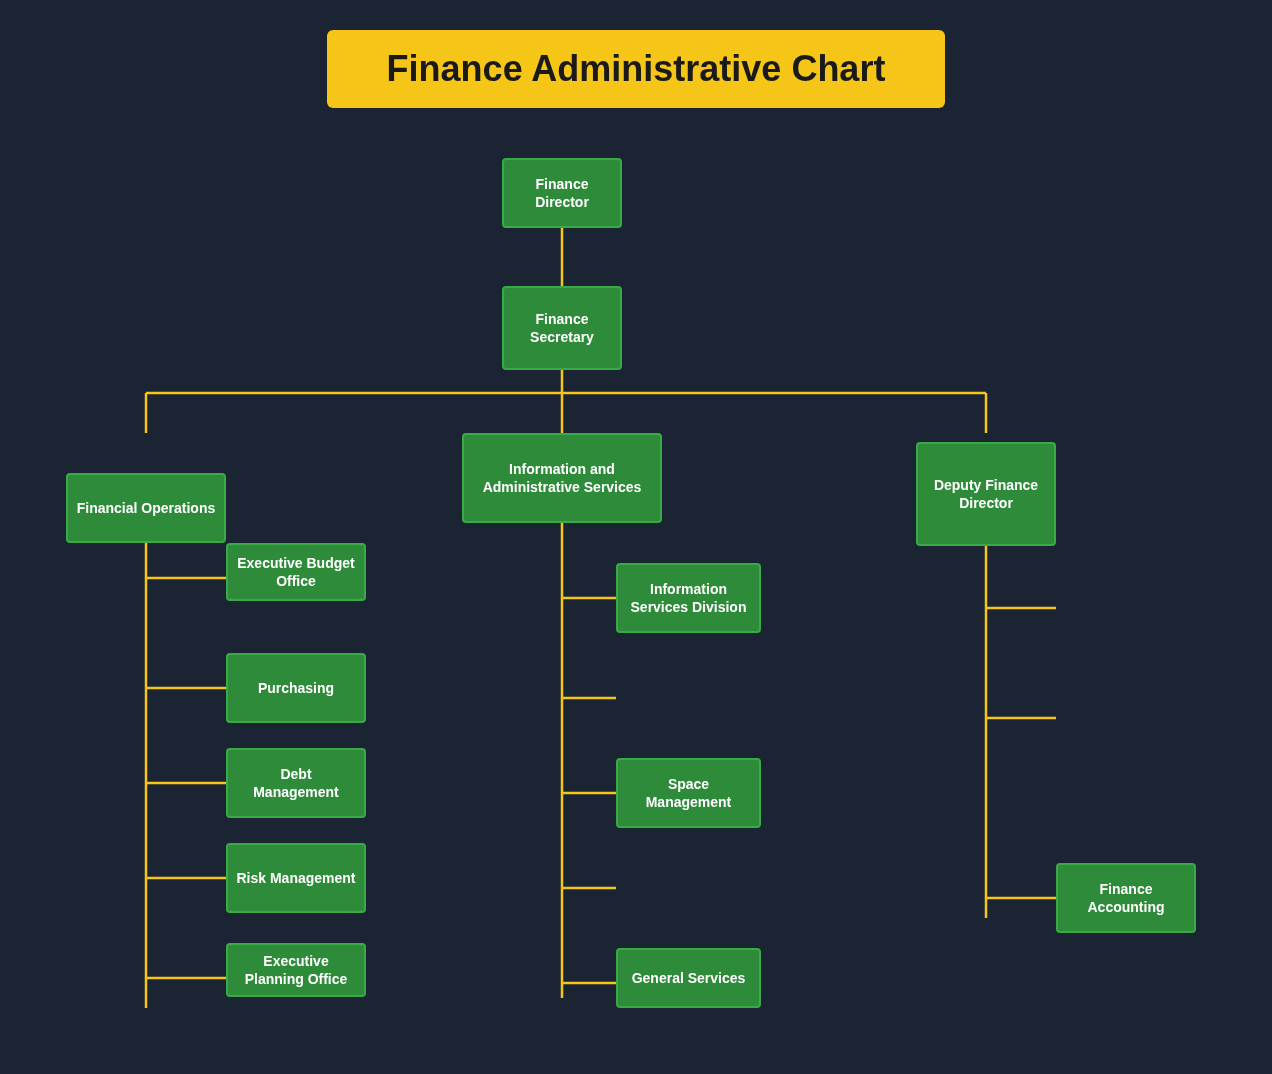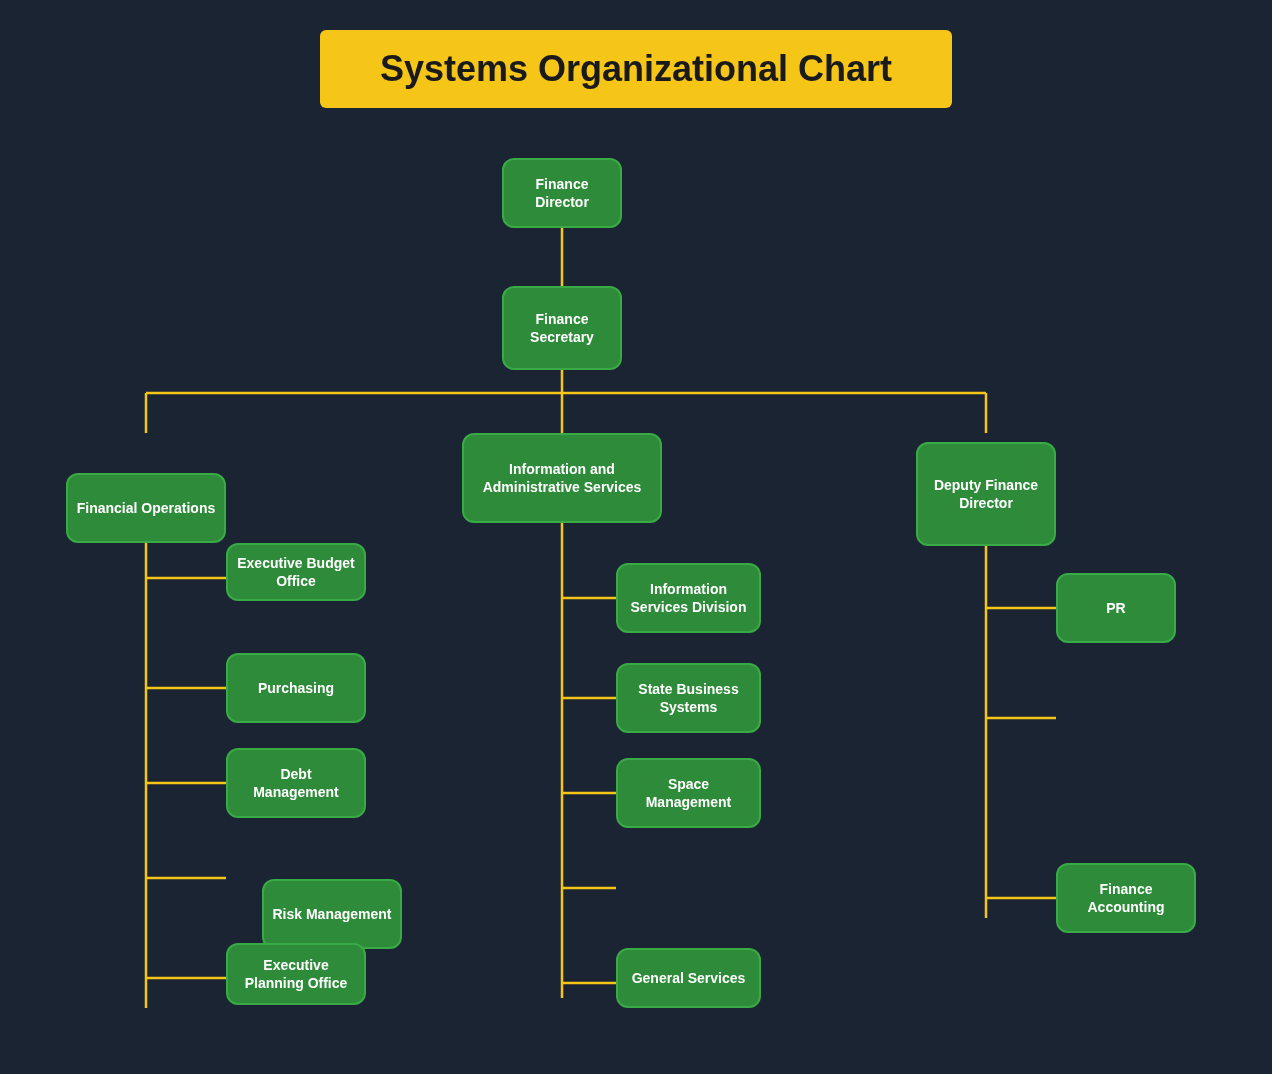--- a/index.html
+++ b/index.html
@@ -29,21 +29,21 @@
 
     .org-chart {
       position: relative;
       width: 1200px;
       flex: 1;
     }
 
     .node {
       background-color: #2e8b3a;
       border: 2px solid #3aaa46;
-      border-radius: 12px;
+      border-radius: 4px;
       color: #ffffff;
       font-size: 14px;
       font-weight: bold;
       text-align: center;
       padding: 10px 8px;
       position: absolute;
       display: flex;
       align-items: center;
       justify-content: center;
       line-height: 1.3;
@@ -60,21 +60,21 @@
     svg.lines line, svg.lines polyline, svg.lines path {
       stroke: #f5c518;
       stroke-width: 2.5;
       fill: none;
     }
   </style>
 </head>
 <body>
 
 <div class="title-box">
-  <h1>Systems Organizational Chart</h1>
+  <h1>Finance Administrative Chart</h1>
 </div>
 
 <div class="org-chart">
   <svg class="lines">
 
     <line x1="526" y1="90" x2="526" y2="148"></line>
 
     <line x1="526" y1="218" x2="526" y2="255"></line>
 
     <line x1="110" y1="255" x2="950" y2="255"></line>
@@ -126,37 +126,34 @@
 Director</div>
 
   <div class="node" style="left:190px; top:405px; width:140px; height:58px;">Executive
 Budget Office</div>
 
   <div class="node" style="left:190px; top:515px; width:140px; height:70px;">Purchasing</div>
 
   <div class="node" style="left:190px; top:610px; width:140px; height:70px;">Debt
 Management</div>
 
-  <div class="node" style="left:190px; top:741px; width:140px; height:70px;margin-left:36px;">Risk
+  <div class="node" style="left:190px; top:705px; width:140px; height:70px;">Risk
 Management</div>
 
-  <div class="node" style="left:190px; top:805px; width:140px; height:62px;">Executive
+  <div class="node" style="left:190px; top:805px; width:140px; height:54px;">Executive
 Planning Office</div>
 
   <div class="node" style="left:580px; top:425px; width:145px; height:70px;">Information
 Services
 Division</div>
 
-  <div class="node" style="left:580px; top:525px; width:145px; height:70px;">State Business
-Systems</div>
 
   <div class="node" style="left:580px; top:620px; width:145px; height:70px;">Space
 Management</div>
 
   <div class="node" style="left:580px; top:810px; width:145px; height:60px;">General Services</div>
 
-  <div class="node" style="left:1020px; top:435px; width:120px; height:70px;">PR</div>
 
 
   <div class="node" style="left:1020px; top:725px; width:140px; height:70px;">Finance
 Accounting</div>
 
 </div>
 
 </body></html>

